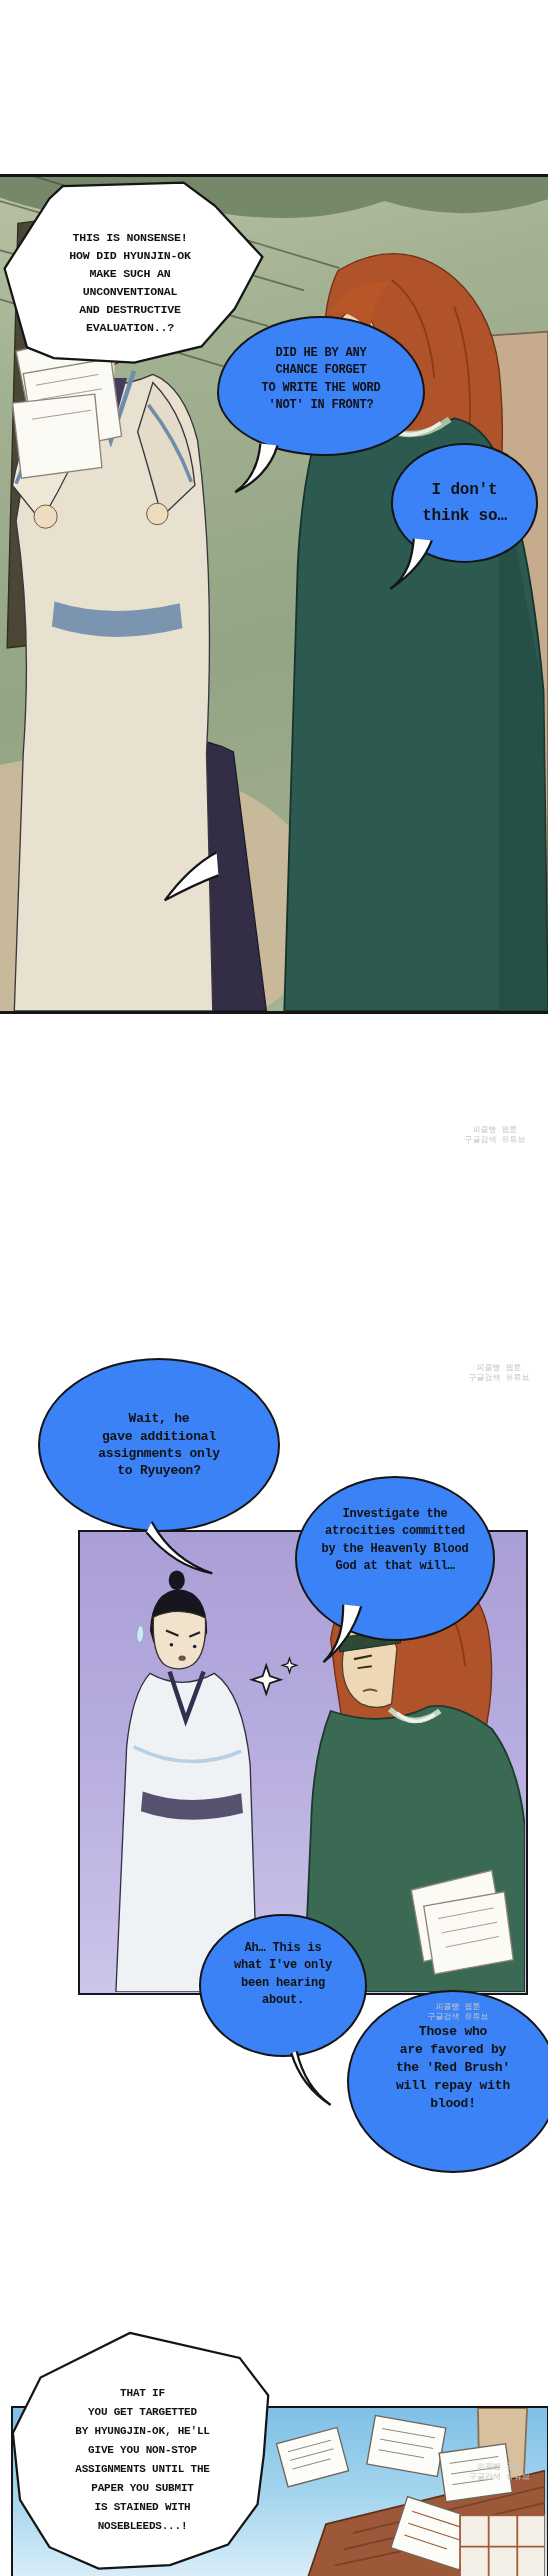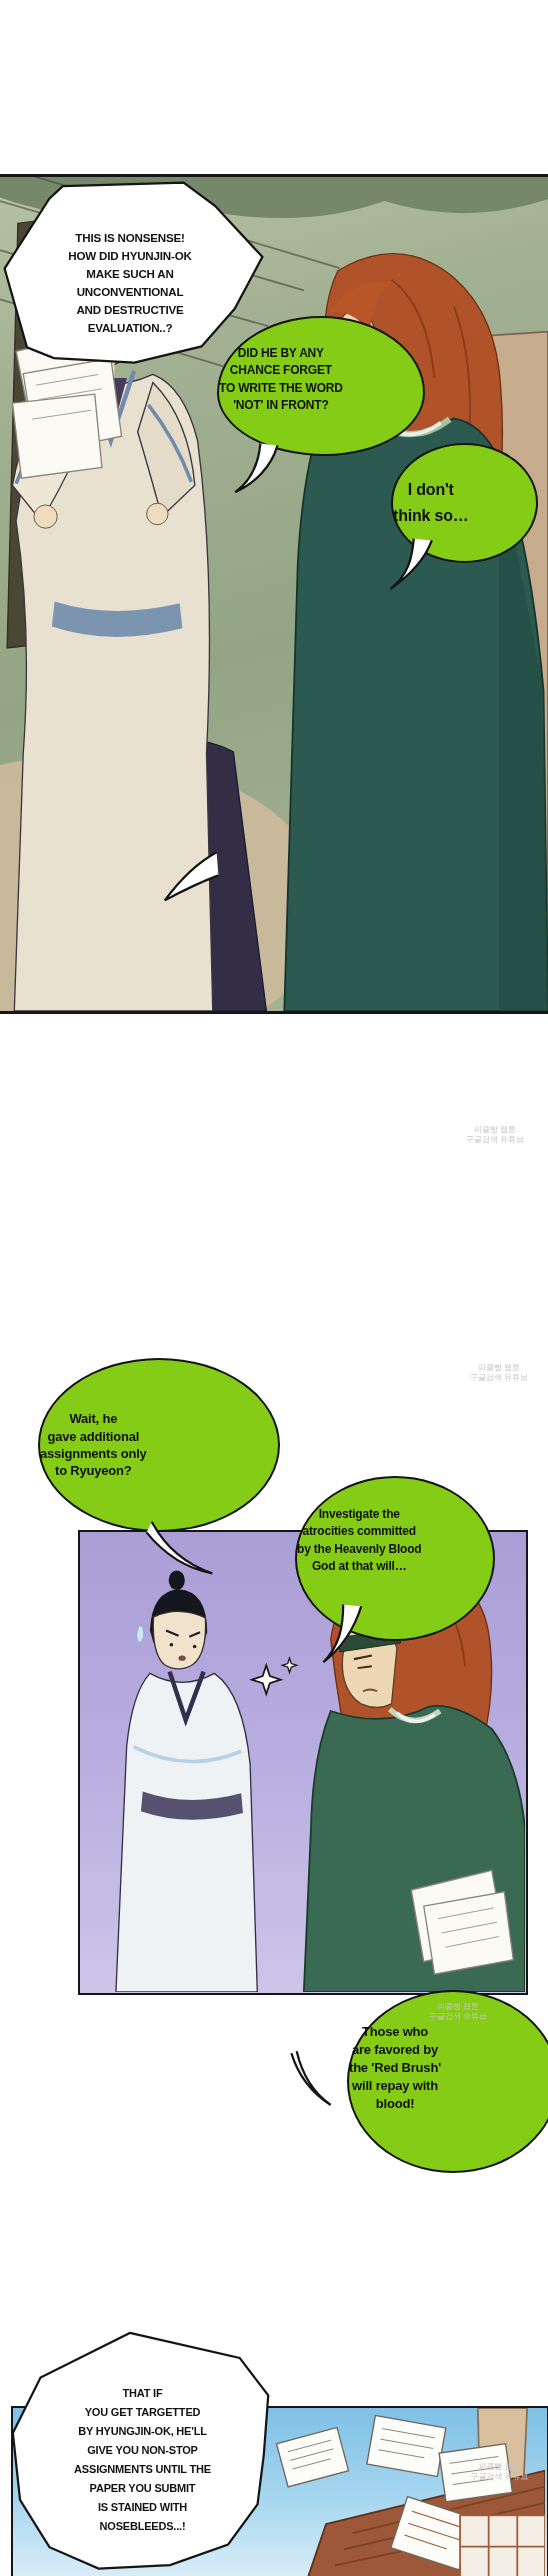--- a/index.html
+++ b/index.html
@@ -1,27 +1,27 @@
 <!DOCTYPE html>
 <html style="font-size:14.3px"><head>
 <meta charset="utf-8">
 <style>
   html,body{margin:0;padding:0;background:#ffffff;}
   .page{position:relative;width:548px;height:2576px;background:#ffffff;overflow:hidden;
-        font-family:Liberation Sans, sans-serif;}
+        font-family:Liberation Mono, monospace;}
   .panel{position:absolute;overflow:hidden;}
   .edge{position:absolute;left:0;width:548px;height:2.7px;background:#15151a;z-index:3;}
   #panel1{left:0;top:174px;width:548px;height:839px;
           background:linear-gradient(165deg,#b7c2a3 0%,#a3b193 22%,#93a584 55%,#a8b497 100%);z-index:1;}
   #panel2{left:78px;top:1530px;width:450px;height:465px;border:2.7px solid #15151a;box-sizing:border-box;
           background:linear-gradient(180deg,#aa9ed6 0%,#b7acdf 45%,#cdc5ea 100%);z-index:1;}
   #panel3{left:10.7px;top:2406px;width:538px;height:174px;border:2.7px solid #15151a;box-sizing:border-box;
           background:linear-gradient(180deg,#7fc0e6 0%,#a8d7ef 55%,#d9eef8 100%);z-index:1;}
-  .bubble{position:absolute;background:#84cc16;border:2.2px solid #151515;z-index:10;
-          display:flex;align-items:center;text-align:center;color:#121212;}
+  .bubble{position:absolute;background:#3b82f6;border:2.2px solid #151515;z-index:10;
+          display:flex;align-items:center;justify-content:center;text-align:center;color:#121212;}
   .btext{white-space:pre-line;font-weight:bold;letter-spacing:-0.2px;}
   .freetext{position:absolute;z-index:12;text-align:center;color:#121212;white-space:pre-line;font-weight:bold;letter-spacing:-0.2px;}
   .jag{position:absolute;z-index:9;}
   .tail{position:absolute;z-index:11;}
   .wm{position:absolute;z-index:15;color:#c6c4c4;font-size:8px;line-height:9.8px;text-align:center;white-space:pre-line;}
   svg{display:block;}
 </style>
 </head>
 <body>
 
@@ -213,20 +213,26 @@
   <div class="bubble" style="left:295px;top:1476px;width:200px;height:165px;border-radius:50%;padding-bottom:36px;box-sizing:border-box;">
     <div class="btext" style="font-size:12px;line-height:17.4px;">Investigate the
 atrocities committed
 by the Heavenly Blood
 God at that will…</div>
   </div>
   <svg class="tail" style="left:318px;top:1601px;" width="63" height="72" viewBox="0 0 70 80">
     <path d="M48,6 C40,32 24,54 6,68 C24,50 28,28 28,4" fill="#ffffff" stroke="#151515" stroke-width="2.5"></path>
   </svg>
 
+  <div class="bubble" style="left:199px;top:1914px;width:168px;height:143px;border-radius:50%;padding-bottom:21.5px;box-sizing:border-box;">
+    <div class="btext" style="font-size:12px;line-height:17.4px;">Ah… This is
+what I've only
+been hearing
+about.</div>
+  </div>
   <svg class="tail" style="left:284px;top:2046px;" width="54" height="67" viewBox="0 0 60 75">
     <path d="M14,6 C20,32 32,52 52,66 C30,52 16,34 8,8" fill="#ffffff" stroke="#151515" stroke-width="2.5"></path>
   </svg>
 
   <div class="bubble" style="left:347px;top:1990px;width:212px;height:183px;border-radius:50%;padding-bottom:27px;box-sizing:border-box;">
     <div class="btext" style="font-size:13px;line-height:18px;">Those who
 are favored by
 the 'Red Brush'
 will repay with
 blood!</div>

